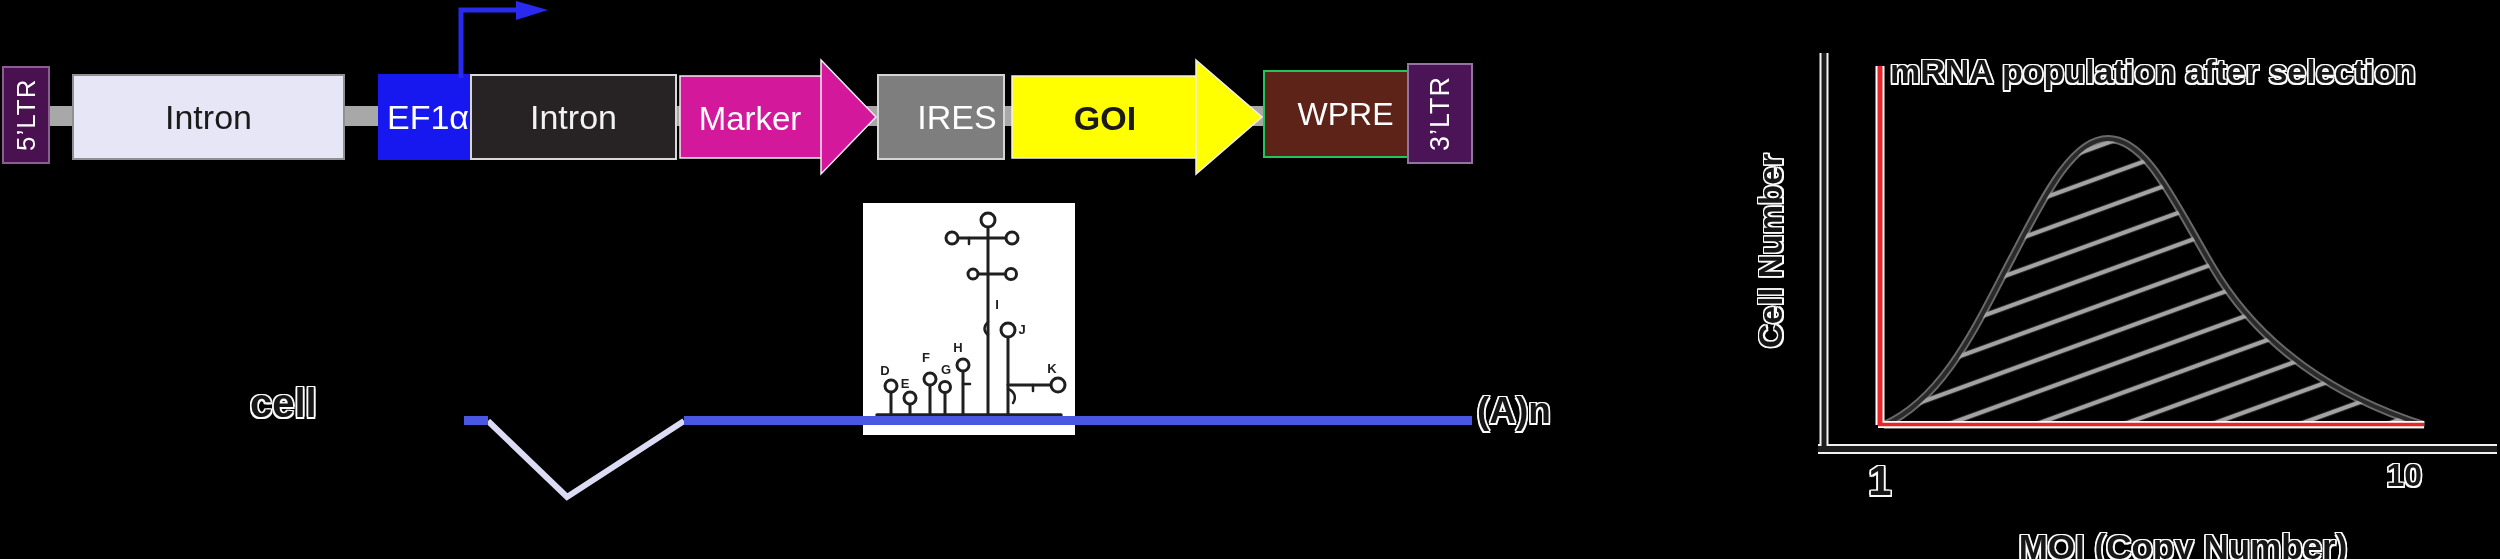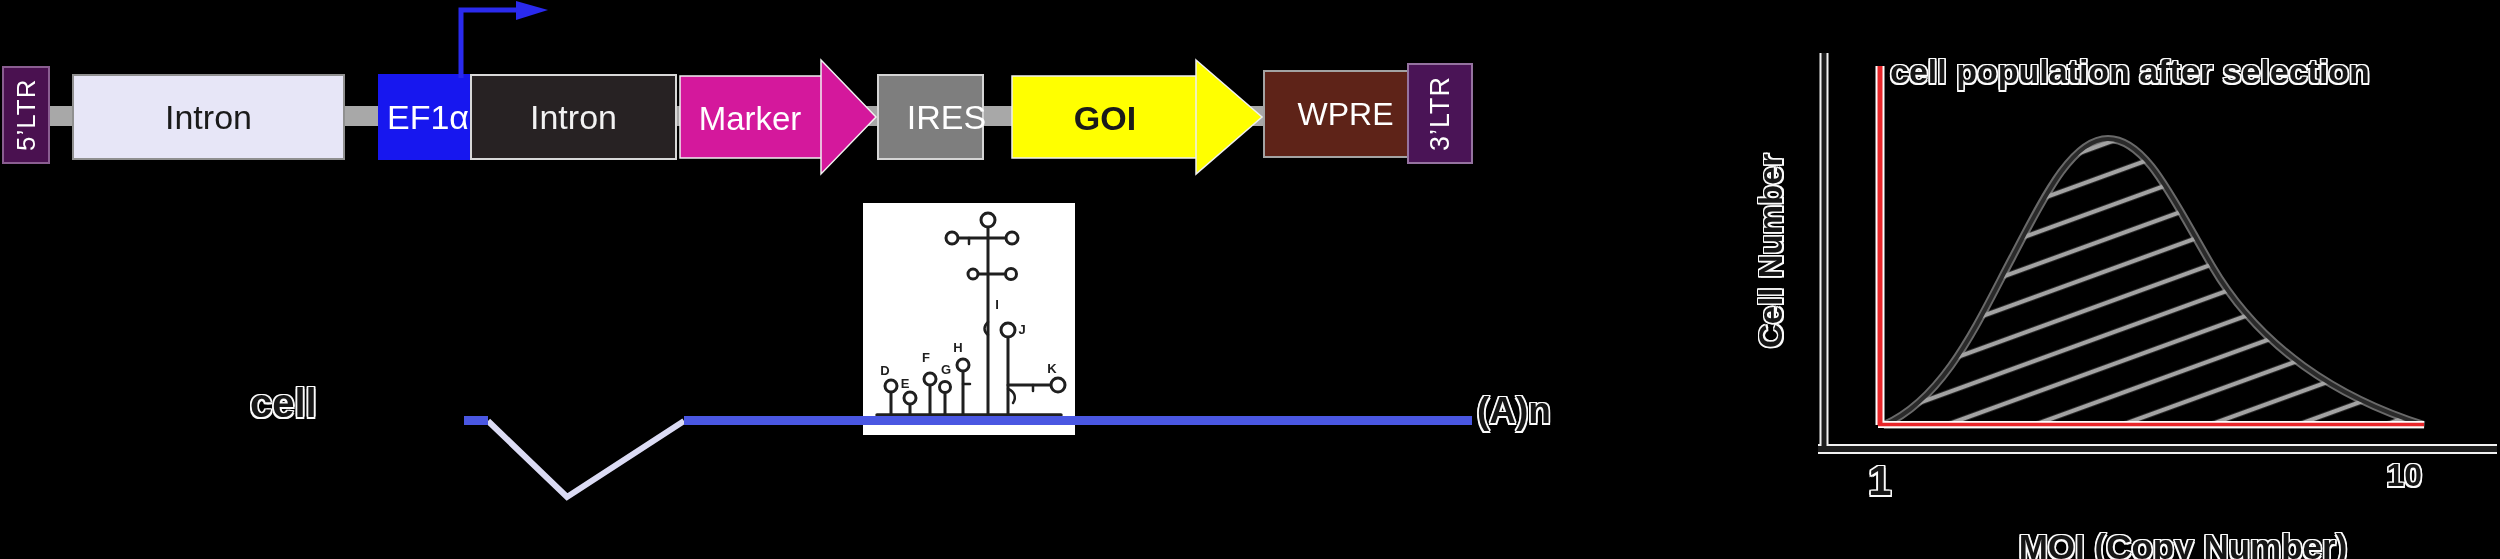--- a/index.html
+++ b/index.html
@@ -45,32 +45,32 @@
               color:#F2F2F2;font-size:34px;">
     <span>Intron</span>
   </div>
 
   <svg style="left:680px;top:60px;z-index:1;" width="196" height="114" viewBox="0 0 196 114">
     <rect x="0" y="16" width="142" height="82" fill="#D4189C" stroke="#F0F0F0" stroke-width="1.5"></rect>
     <polygon points="141,0 196,57 141,114" fill="#D4189C" stroke="#F0F0F0" stroke-width="1.5"></polygon>
     <text x="70" y="58" text-anchor="middle" dominant-baseline="central" fill="#FFFFFF" font-size="33">Marker</text>
   </svg>
 
-  <div class="el" style="left:877px;top:74px;width:107px;height:86px;background:#7E7E7E;border:2px solid #D5D5D5;
+  <div class="el" style="left:877px;top:74px;width:128px;height:86px;background:#7E7E7E;border:2px solid #D5D5D5;
               color:#fff;font-size:34px;padding-left:32px;">
     <span>IRES</span>
   </div>
 
   <svg style="left:1012px;top:60px;z-index:1;" width="250" height="114" viewBox="0 0 250 114">
     <rect x="0" y="16" width="185" height="82" fill="#FFFF00" stroke="#F0F0F0" stroke-width="1.5"></rect>
     <polygon points="184,0 250,57 184,114" fill="#FFFF00" stroke="#F0F0F0" stroke-width="1.5"></polygon>
     <text x="93" y="58" text-anchor="middle" dominant-baseline="central" fill="#1A1A1A" font-size="34" font-weight="bold">GOI</text>
   </svg>
 
-  <div class="el" style="left:1263px;top:70px;width:165px;height:88px;background:#5E2318;border:2px solid #a3a3a3;
+  <div class="el" style="left:1263px;top:70px;width:165px;height:88px;background:#5E2318;border:2px solid #22c55e;
               color:#fff;font-size:32px;">
     <span>WPRE</span>
   </div>
 
   <div class="el vtext" style="left:1407px;top:63px;width:66px;height:101px;background:#4A1456;border:2px solid #9573A0;
               color:#fff;font-size:27px;letter-spacing:1px;">
     <span>3’LTR</span>
   </div>
 
   <div class="otext" style="left:250px;top:381px;font-size:40px;">cell</div>
@@ -166,21 +166,21 @@
     </g>
 
     <g>
       <line x1="1880" y1="66" x2="1880" y2="425" stroke="#FDFDFD" stroke-width="9"></line>
       <line x1="1878" y1="424.5" x2="2424" y2="424.5" stroke="#FDFDFD" stroke-width="7"></line>
       <line x1="1880" y1="66" x2="1880" y2="425" stroke="#E8262A" stroke-width="5"></line>
       <line x1="1878" y1="424.5" x2="2424" y2="424.5" stroke="#E8262A" stroke-width="3.5"></line>
     </g>
   </svg>
 
-  <div class="otext" style="left:1890px;top:52px;font-size:34px;">cell population after selection</div>
+  <div class="otext" style="left:1890px;top:52px;font-size:34px;">mRNA population after selection</div>
 
   <div class="otext" style="left:1681px;top:239px;width:180px;text-align:center;font-size:33px;transform:rotate(-90deg);">Cell Number</div>
 
   <div class="otext" style="left:1858px;top:457px;width:44px;text-align:center;font-size:42px;">1</div>
 
   <div class="otext" style="left:2358px;top:457px;width:64px;text-align:right;font-size:32px;">10</div>
 
   <div class="otext" style="left:2006px;top:527px;width:354px;text-align:center;font-size:35px;">MOI (Copy Number)</div>
 
 </div>

